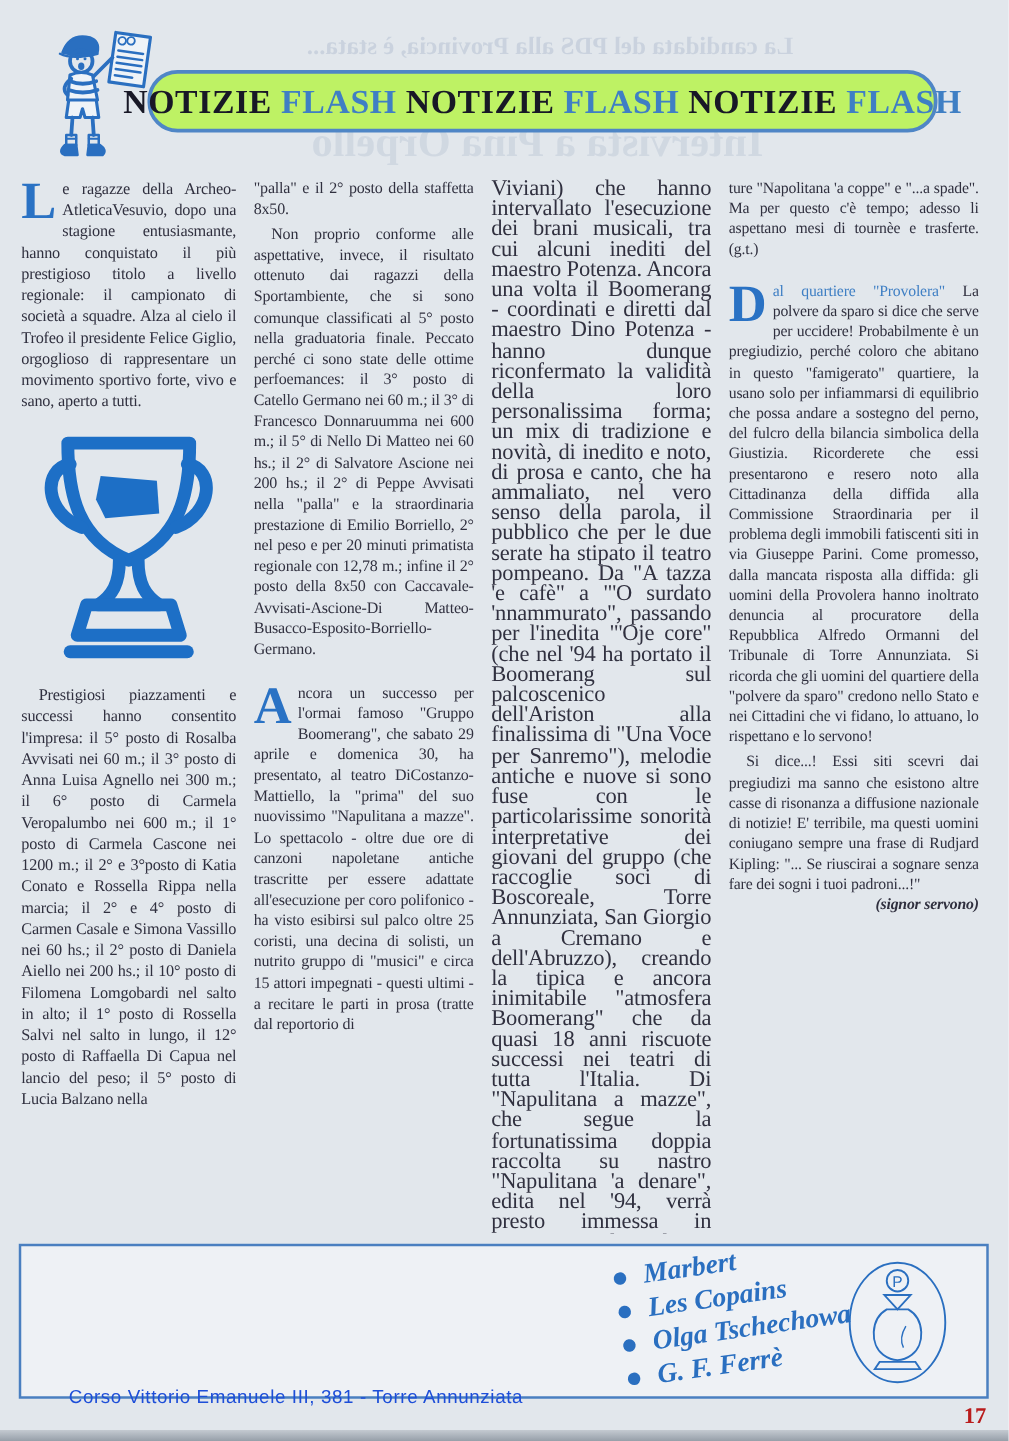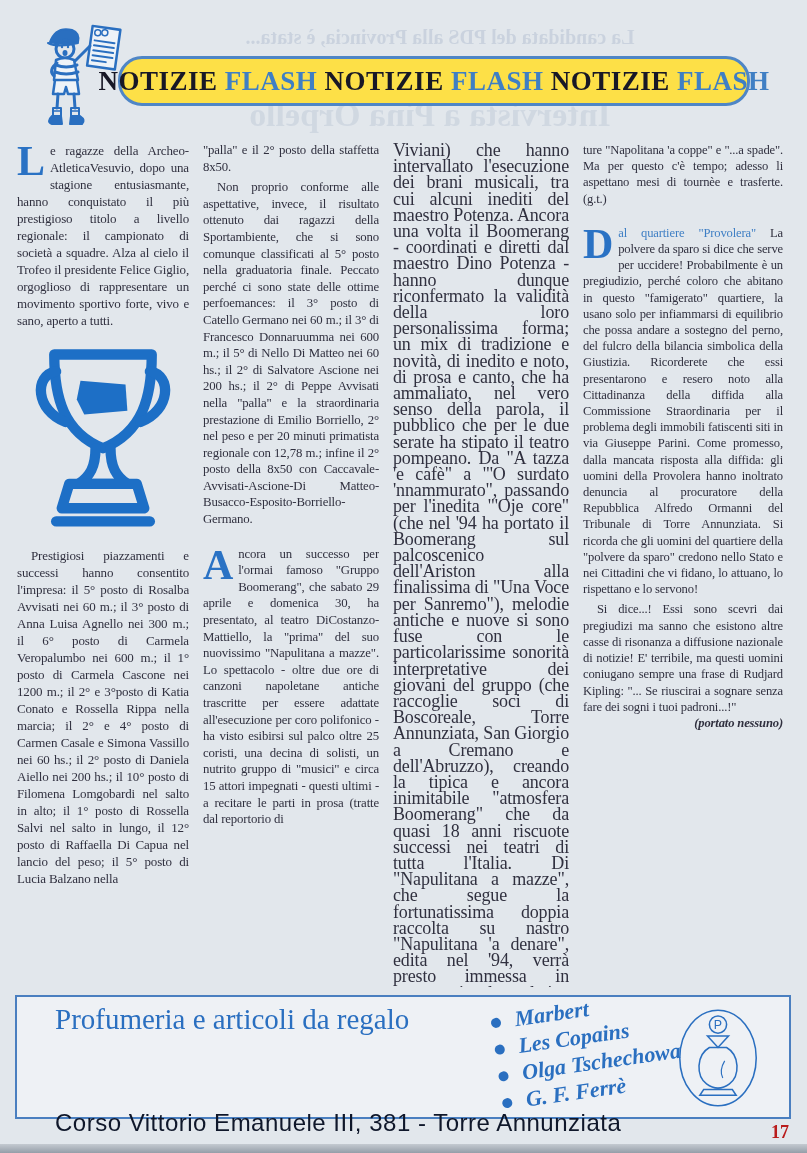--- a/index.html
+++ b/index.html
@@ -10,21 +10,21 @@
   }
   
   .ghost{position:absolute; color:#3c5a8c; opacity:0.14; transform:scaleX(-1);
          font-weight:bold; white-space:nowrap; pointer-events:none;}
   .ghost-top{left:140px; top:26px; font-size:20px; width:600px; text-align:center;}
   .ghost-headline{left:150px; top:96px; font-size:34px; width:560px; text-align:center; opacity:0.10;}
 
   
   .banner{
     position:absolute; left:118px; top:56px; width:626px; height:44px;
-    border:3px solid #4f86c6; border-radius:24px; background:#fde047;
+    border:3px solid #4f86c6; border-radius:24px; background:#bef264;
     display:flex; align-items:center; justify-content:center;
     font-size:27px; font-weight:bold; letter-spacing:0.5px; white-space:pre;
   }
   .banner .notizie{color:#181826;}
   .banner .flash{color:#3f7fc4;}
 
   
   .mascot{position:absolute; left:28px; top:16px; width:110px; height:118px;}
 
   
@@ -58,21 +58,21 @@
   }
   .ad-tagline{
     position:absolute; left:38px; top:6px; font-size:29px; color:#2a6fc0;
     font-family:"Liberation Serif", serif;
   }
   .ad-brandname{
     position:absolute; left:36px; top:36px; font-size:50px; font-weight:bold;
     letter-spacing:3px; color:#2a6fc0; font-family:"Liberation Sans", sans-serif;
   }
   .ad-address{
-    position:absolute; left:38px; top:112px; font-size:24px; color:#0f172a;
+    position:absolute; left:38px; top:112px; font-size:15px; color:#1d4ed8;
     font-family:"Liberation Sans", sans-serif; letter-spacing:0.5px;
   }
   .ad-brands{
     position:absolute; left:470px; top:12px; margin:0; padding:0; list-style:none;
     transform:rotate(-8deg); transform-origin:left top;
   }
   .ad-brands li{
     font-size:22px; font-weight:bold; font-style:italic; color:#2a6fc0;
     margin:1px 0; font-family:"Liberation Serif", serif; position:relative; padding-left:26px;
   }
@@ -179,27 +179,26 @@
     </div>
 
     <div class="col c3">
       <p>Viviani) che hanno intervallato l'esecuzione dei brani musicali, tra cui alcuni inediti del maestro Potenza. Ancora una volta il Boomerang - coordinati e diretti dal maestro Dino Potenza - hanno dunque riconfermato la validità della loro personalissima forma; un mix di tradizione e novità, di inedito e noto, di prosa e canto, che ha ammaliato, nel vero senso della parola, il pubblico che per le due serate ha stipato il teatro pompeano. Da "A tazza 'e cafè" a "'O surdato 'nnammurato", passando per l'inedita "'Oje core" (che nel '94 ha portato il Boomerang sul palcoscenico dell'Ariston alla finalissima di "Una Voce per Sanremo"), melodie antiche e nuove si sono fuse con le particolarissime sonorità interpretative dei giovani del gruppo (che raccoglie soci di Boscoreale, Torre Annunziata, San Giorgio a Cremano e dell'Abruzzo), creando la tipica e ancora inimitabile "atmosfera Boomerang" che da quasi 18 anni riscuote successi nei teatri di tutta l'Italia. Di "Napulitana a mazze", che segue la fortunatissima doppia raccolta su nastro "Napulitana 'a denare", edita nel '94, verrà presto immessa in commercio la relativa musicassetta. Nel frattempo i Boomerang preparano una tiratura limitata del CD del lavoro precedente e "rimuginano" sui contenuti delle fu-</p>
     </div>
 
     <div class="col c4">
       <p>ture "Napolitana 'a coppe" e "...a spade". Ma per questo c'è tempo; adesso li aspettano mesi di tournèe e trasferte. (g.t.)</p>
       <div class="gap"></div>
       <p><span class="dropcap">D</span><span class="blue-lead">al quartiere "Provolera"</span><span> La polvere da sparo si dice che serve per uccidere! Probabilmente è un pregiudizio, perché coloro che abitano in questo "famigerato" quartiere, la usano solo per infiammarsi di equilibrio che possa andare a sostegno del perno, del fulcro della bilancia simbolica della Giustizia. Ricorderete che essi presentarono e resero noto alla Cittadinanza della diffida alla Commissione Straordinaria per il problema degli immobili fatiscenti siti in via Giuseppe Parini. Come promesso, dalla mancata risposta alla diffida: gli uomini della Provolera hanno inoltrato denuncia al procuratore della Repubblica Alfredo Ormanni del Tribunale di Torre Annunziata. Si ricorda che gli uomini del quartiere della "polvere da sparo" credono nello Stato e nei Cittadini che vi fidano, lo attuano, lo rispettano e lo servono!</span></p>
-      <p class="indent"><span>Si dice...! Essi sono scevri dai pregiudizi ma sanno che esistono altre casse di risonanza a diffusione nazionale di notizie! E' terribile, ma questi uomini coniugano sempre una frase di Rudjard Kipling: "... Se riuscirai a sognare senza fare dei sogni i tuoi padroni...!"</span> <span class="signature">(portato nessuno)</span></p>
+      <p class="indent"><span>Si dice...! Essi siti scevri dai pregiudizi ma sanno che esistono altre casse di risonanza a diffusione nazionale di notizie! E' terribile, ma questi uomini coniugano sempre una frase di Rudjard Kipling: "... Se riuscirai a sognare senza fare dei sogni i tuoi padroni...!"</span> <span class="signature">(signor servono)</span></p>
     </div>
 
   </div>
 
   <div class="ad">
-    <div class="ad-tagline">Profumeria e articoli da regalo</div>
     <div class="ad-address">Corso Vittorio Emanuele III, 381 - Torre Annunziata</div>
     <ul class="ad-brands">
       <li><span>Marbert</span></li>
       <li><span>Les Copains</span></li>
       <li><span>Olga Tschechowa</span></li>
       <li><span>G. F. Ferrè</span></li>
     </ul>
     <svg class="ad-logo" viewBox="0 0 90 110">
       <g stroke="#2a6fc0" fill="none" stroke-width="1.6">
         <ellipse cx="45" cy="55" rx="40" ry="50"></ellipse>

